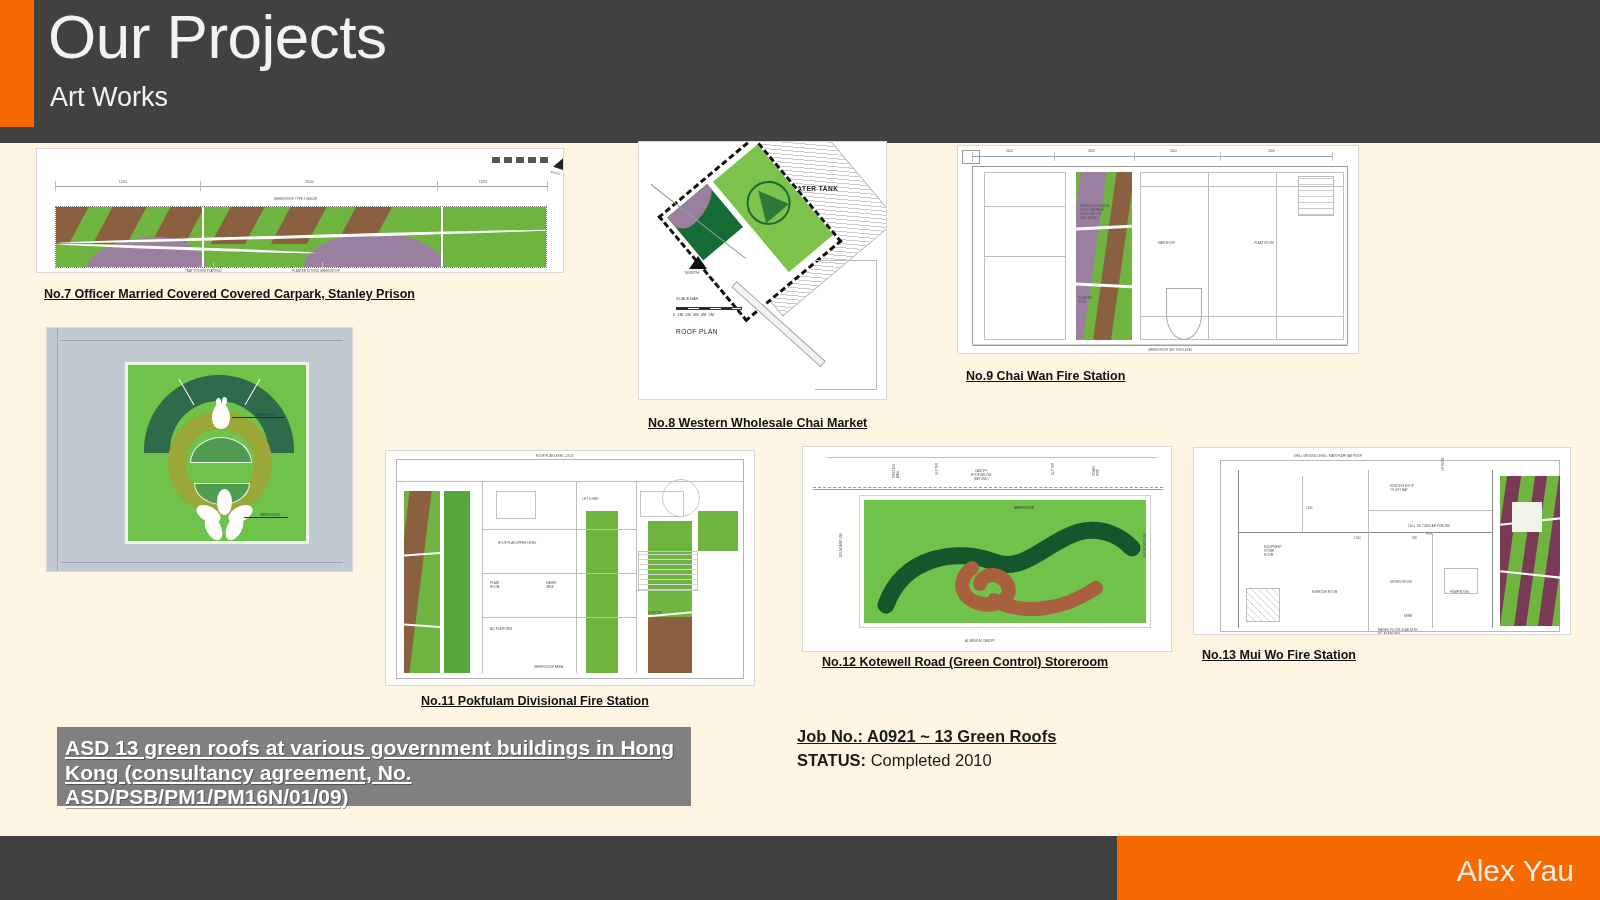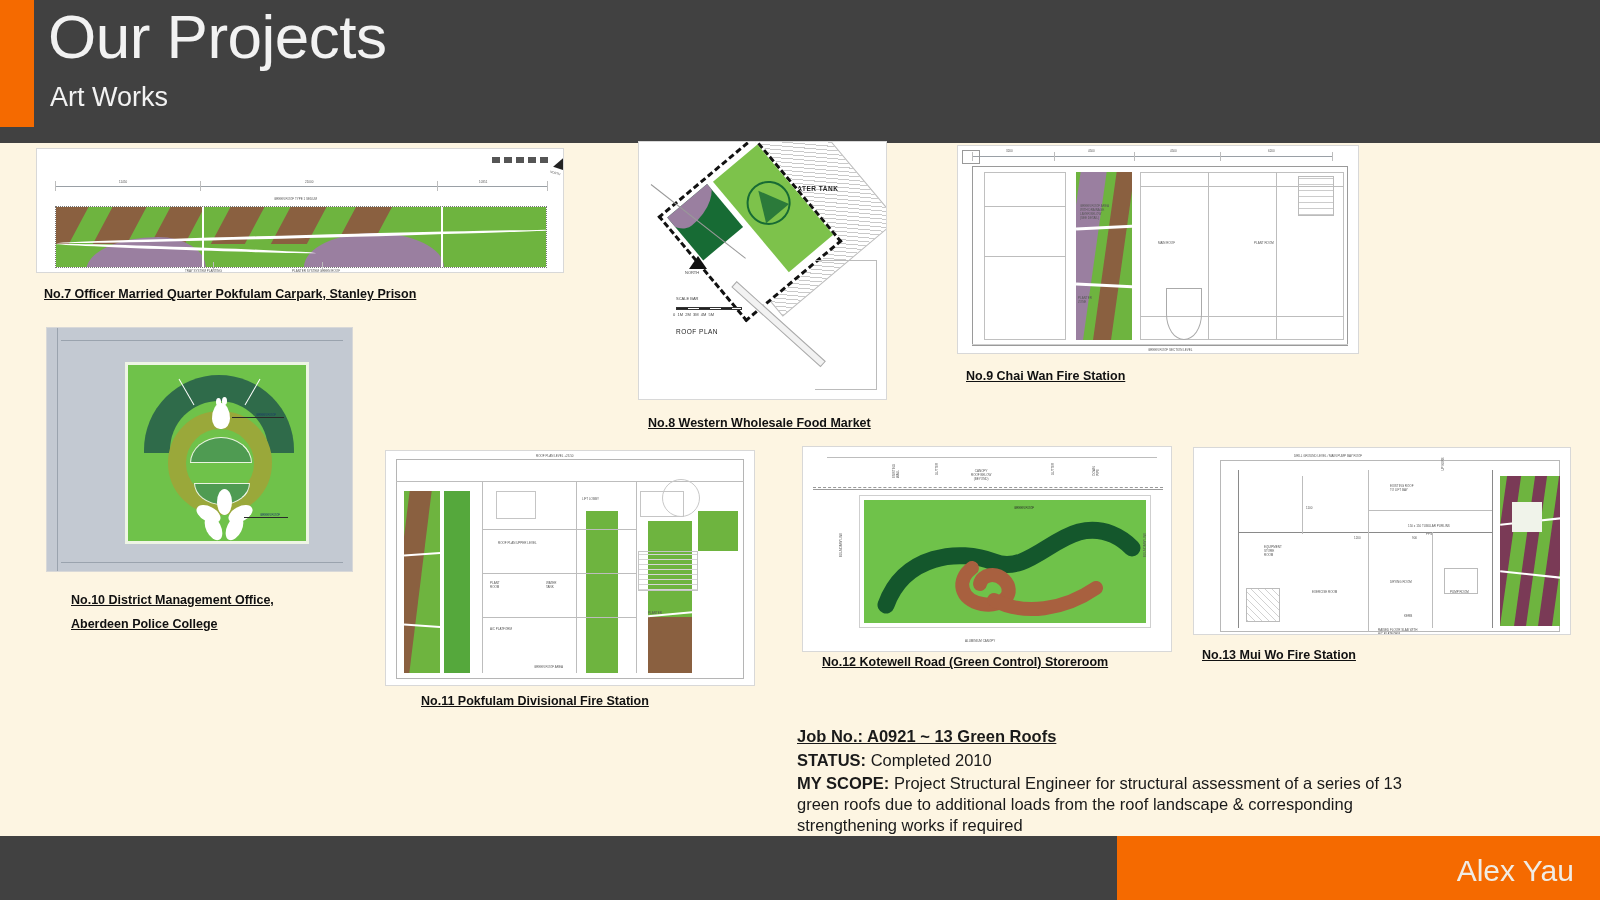--- a/index.html
+++ b/index.html
@@ -136,21 +136,21 @@
         <div style="position:absolute;left:0;top:40px;width:260px;height:3px;background:#fff;border-radius:50%;transform:rotate(2deg);"></div>
         <div class="vline" style="left:146px;top:0;height:62px;background:#fff;width:2px;"></div>
         <div class="vline" style="left:385px;top:0;height:62px;background:#fff;width:2px;"></div>
       </div>
       <div class="tiny" style="position:absolute;left:148px;top:120px;">TRAY SYSTEM PLANTING</div>
       <div class="tiny" style="position:absolute;left:255px;top:120px;">PLANTER SYSTEM GREEN ROOF</div>
       <div class="vline" style="left:176px;top:113px;height:8px;"></div>
       <div class="vline" style="left:285px;top:113px;height:8px;"></div>
     </div>
   </div>
-  <div class="caption" style="left:44px; top:287px;">No.7 Officer Married Quarter Pokfulam Carpark, Stanley Prison</div>
+  <div class="caption" style="left:44px; top:287px;">No.7 Officer Married Covered Covered Carpark, Stanley Prison</div>
 
   <div class="fig" id="f8" style="left:638px; top:141px; width:249px; height:259px;">
     <div class="fig-inner">
 
       <div class="hatch" style="position:absolute;left:78px;top:-6px;width:150px;height:150px;transform:rotate(-40deg);transform-origin:center;border:1px solid #bdbdbd;"></div>
       <div class="lbl" style="position:absolute;left:152px;top:43px;font-weight:bold;color:#222;">WATER TANK</div>
 
       <div style="position:absolute;left:48px;top:18px;width:126px;height:138px;transform:rotate(-40deg);transform-origin:center;border:3px dashed #111;background:#fff;">
         <div style="position:absolute;left:4px;top:4px;width:52px;height:56px;background:#176b34;overflow:hidden;">
           <div style="position:absolute;left:-4px;top:-4px;width:60px;height:26px;background:#9a7fa0;border-radius:0 0 70% 30%/0 0 100% 100%;"></div>
@@ -167,21 +167,21 @@
       <div style="position:absolute;left:176px;top:118px;width:62px;height:130px;border:1px solid #bbb;border-left:none;"></div>
 
       <div style="position:absolute;left:50px;top:114px;width:0;height:0;border-left:9px solid transparent;border-right:9px solid transparent;border-bottom:13px solid #111;"></div>
       <div class="tiny2" style="position:absolute;left:46px;top:128px;">NORTH</div>
       <div class="tiny2" style="position:absolute;left:37px;top:154px;">SCALE BAR</div>
       <div style="position:absolute;left:37px;top:165px;width:66px;height:3px;background:repeating-linear-gradient(90deg,#222 0 11px,#fff 11px 22px);border:1px solid #333;"></div>
       <div class="tiny2" style="position:absolute;left:34px;top:170px;">0&nbsp; 1M&nbsp; 2M&nbsp; 3M&nbsp; 4M&nbsp; 5M</div>
       <div class="lbl" style="position:absolute;left:37px;top:186px;color:#222;">ROOF PLAN</div>
     </div>
   </div>
-  <div class="caption" style="left:648px; top:416px;">No.8 Western Wholesale Food Market</div>
+  <div class="caption" style="left:648px; top:416px;">No.8 Western Wholesale Chai Market</div>
 
   <div class="fig" id="f9" style="left:957px; top:145px; width:402px; height:209px;">
     <div class="fig-inner">
       <div class="dimline" style="left:14px;top:10px;width:360px;"></div>
       <div class="vline" style="left:14px;top:6px;height:9px;"></div>
       <div class="vline" style="left:96px;top:6px;height:9px;"></div>
       <div class="vline" style="left:176px;top:6px;height:9px;"></div>
       <div class="vline" style="left:262px;top:6px;height:9px;"></div>
       <div class="vline" style="left:374px;top:6px;height:9px;"></div>
       <div class="tiny" style="position:absolute;left:48px;top:3px;">3200</div>
@@ -250,24 +250,20 @@
           <div style="position:absolute;left:6px;top:24px;width:15px;height:26px;background:#fff;border-radius:50%;transform:rotate(-26deg);"></div>
           <div style="position:absolute;left:27px;top:24px;width:15px;height:26px;background:#fff;border-radius:50%;transform:rotate(26deg);"></div>
         </div>
 
         <div class="hline" style="left:104px;top:52px;width:52px;background:#2a2a2a;"></div>
         <div class="tiny" style="position:absolute;left:128px;top:48px;color:#1b3a6b;">GREEN ROOF</div>
         <div class="hline" style="left:116px;top:152px;width:44px;background:#2a2a2a;"></div>
         <div class="tiny" style="position:absolute;left:132px;top:148px;color:#1b3a6b;">GREEN ROOF</div>
       </div>
     </div>
-  </div>
-  <div class="caption two-line" style="left:71px; top:589px; width:240px;">
-    <span>No.10 District Management Office,</span><br>
-    <span>Aberdeen Police College</span>
   </div>
 
   <div class="fig" id="f11" style="left:385px; top:450px; width:370px; height:236px;">
     <div class="fig-inner">
       <div style="position:absolute;left:10px;top:8px;width:348px;height:220px;border:1px solid #b5b5b5;"></div>
       <div class="tiny" style="position:absolute;left:150px;top:3px;">ROOF PLAN LEVEL +23.50</div>
 
       <div style="position:absolute;left:18px;top:40px;width:36px;height:182px;background:#6eb43f;overflow:hidden;">
         <div style="position:absolute;left:-6px;top:-10px;width:22px;height:210px;background:#8a6040;transform:skewX(-7deg);"></div>
         <div style="position:absolute;left:0;top:62px;width:40px;height:2px;background:#fff;transform:rotate(-4deg);"></div>
@@ -365,31 +361,30 @@
         <div style="position:absolute;left:24px;top:-16px;width:12px;height:190px;background:#7a3a56;transform:skewX(-8deg);"></div>
         <div style="position:absolute;left:48px;top:-16px;width:14px;height:190px;background:#7a3a56;transform:skewX(-8deg);"></div>
         <div style="position:absolute;left:0;top:44px;width:70px;height:2px;background:#fff;transform:rotate(-6deg);"></div>
         <div style="position:absolute;left:0;top:98px;width:70px;height:2px;background:#fff;transform:rotate(6deg);"></div>
         <div style="position:absolute;left:12px;top:26px;width:30px;height:30px;background:#f0f3ea;"></div>
       </div>
     </div>
   </div>
   <div class="caption" style="left:1202px; top:648px;">No.13 Mui Wo Fire  Station</div>
 
+  <div class="banner-gray" id="asd-banner">
+    <span class="btxt">ASD 13 green roofs at various government buildings in Hong Kong (consultancy agreement, No. ASD/PSB/PM1/PM16N/01/09)</span>
+  </div>
 
 
   <div class="info-line" id="job-line">Job No.: A0921 ~ 13 Green Roofs</div>
 
   <div class="info-line" id="status-line">
     <b>STATUS:</b>
     <span>Completed 2010</span>
   </div>
 
-  <div class="info-line" id="scope-line">
-    <b>MY SCOPE:</b>
-    <span>Project Structural Engineer for structural assessment of a series of 13 green roofs due to additional loads from the roof landscape &amp; corresponding strengthening works if required</span>
-  </div>
 
   <div class="footer-dark"></div>
   <div class="footer-orange"></div>
   <div class="footer-name">Alex Yau</div>
 
 </div>
 
 </body></html>

